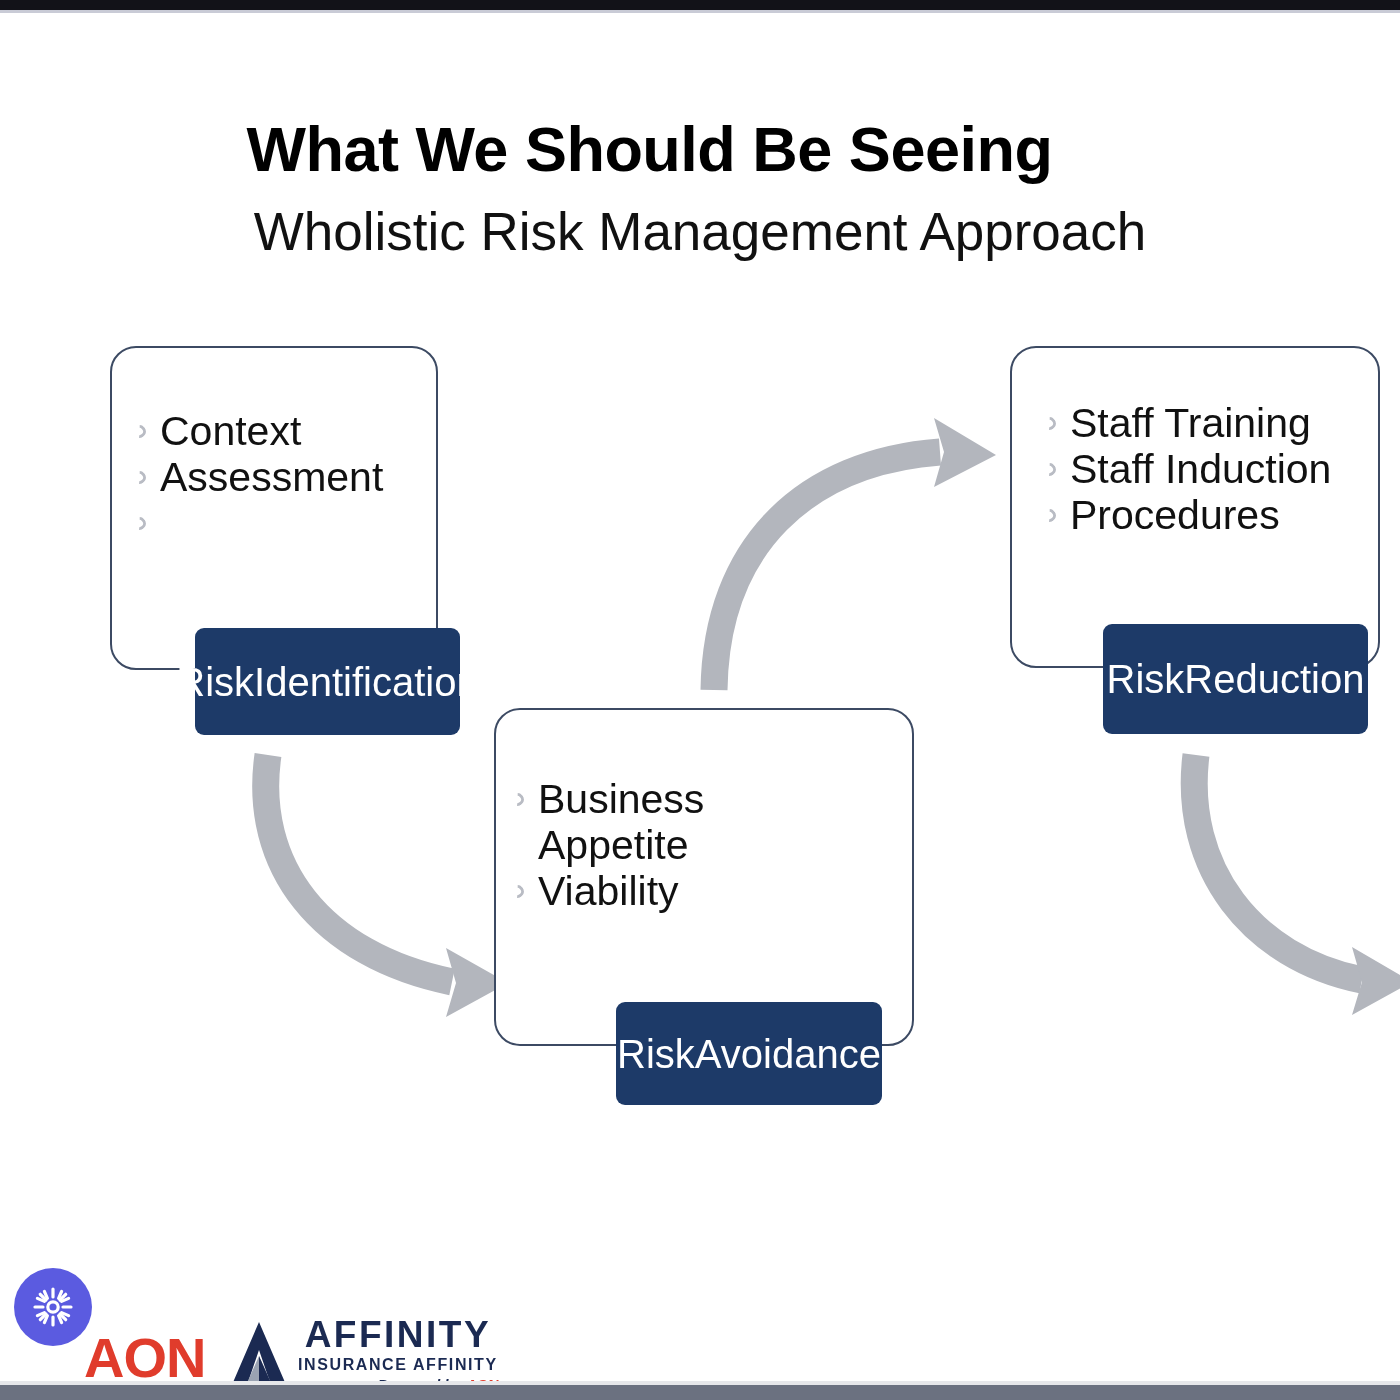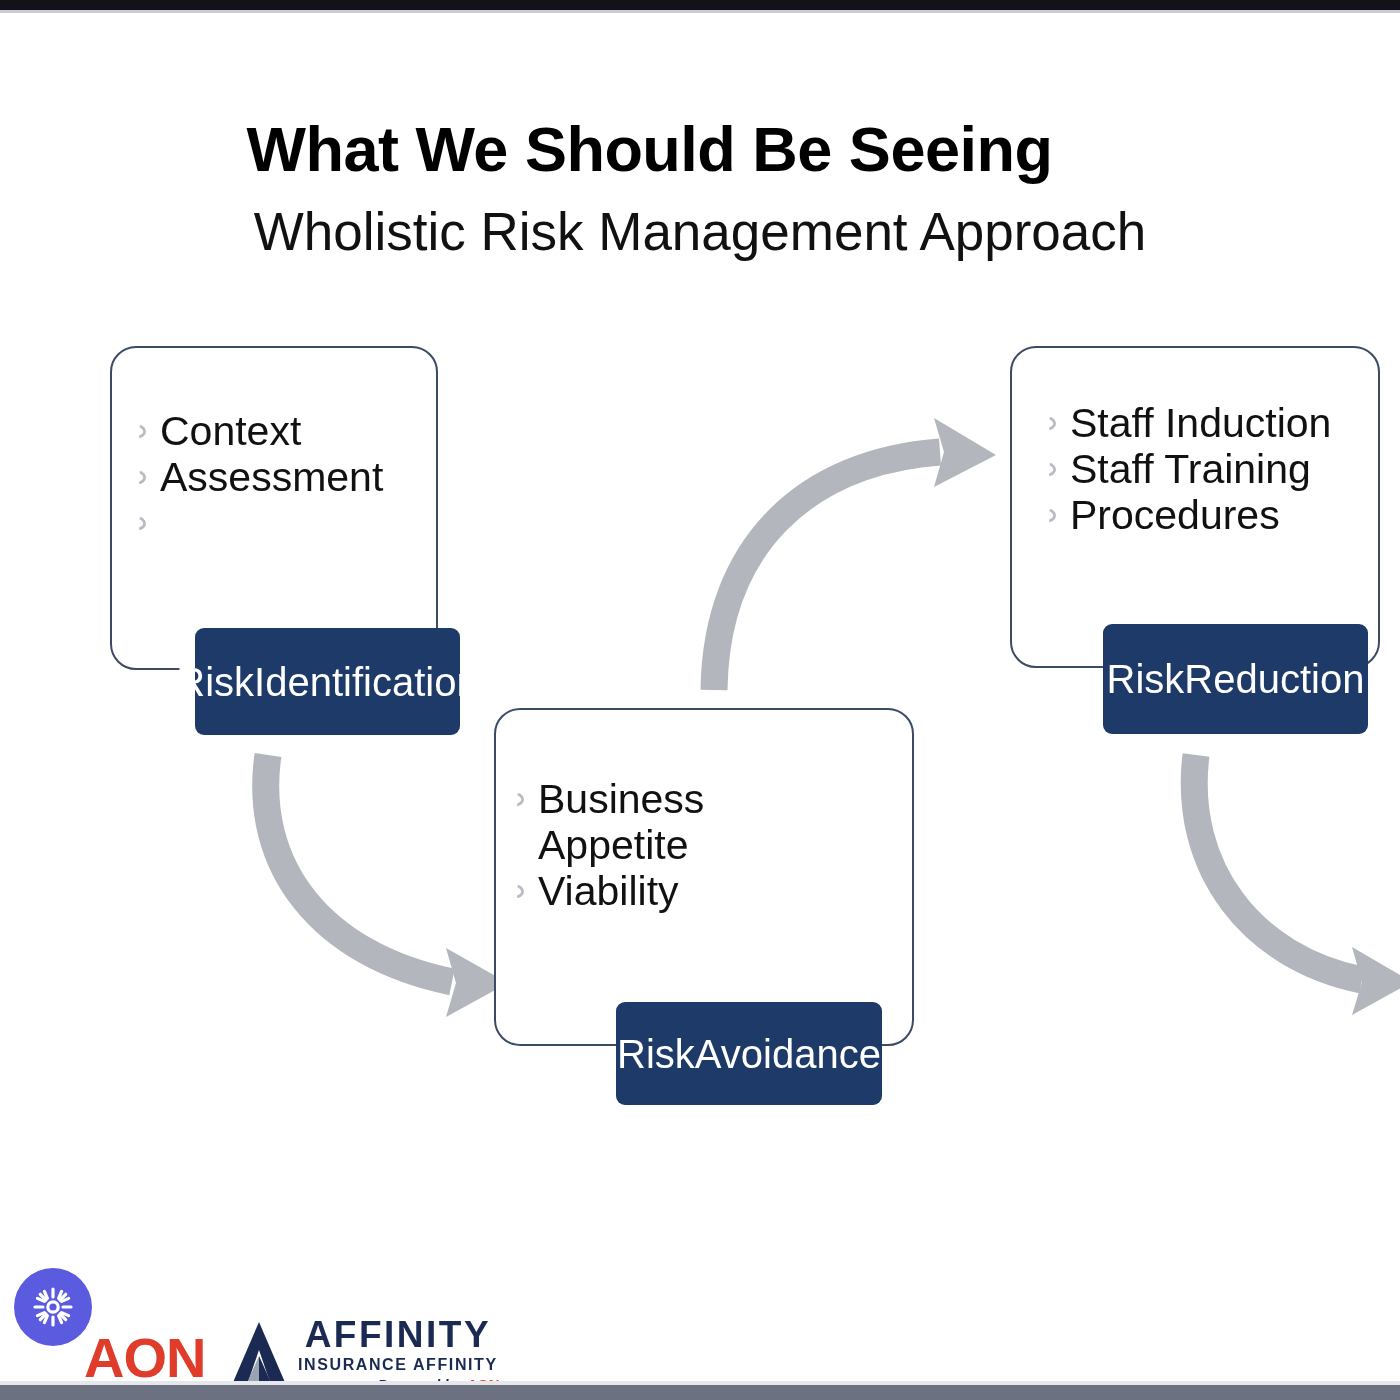--- a/index.html
+++ b/index.html
@@ -279,25 +279,25 @@
 
   <div class="chip" style="left:616px; top:1002px; width:266px; height:103px;">
     <span>Risk</span>
     <span>Avoidance</span>
   </div>
 
   <div class="stage-box" style="left:1010px; top:346px; width:370px; height:322px;">
     <div class="bullets" style="top:52px; left:28px;">
       <div class="bullet-row">
         <span class="bullet-mark"></span>
+        <span class="bullet-text">Staff Training</span>
+      </div>
+      <div class="bullet-row">
+        <span class="bullet-mark"></span>
         <span class="bullet-text">Staff Induction</span>
-      </div>
-      <div class="bullet-row">
-        <span class="bullet-mark"></span>
-        <span class="bullet-text">Staff Training</span>
       </div>
       <div class="bullet-row">
         <span class="bullet-mark"></span>
         <span class="bullet-text">Procedures</span>
       </div>
     </div>
   </div>
 
   <div class="chip" style="left:1103px; top:624px; width:265px; height:110px;">
     <span>Risk</span>

